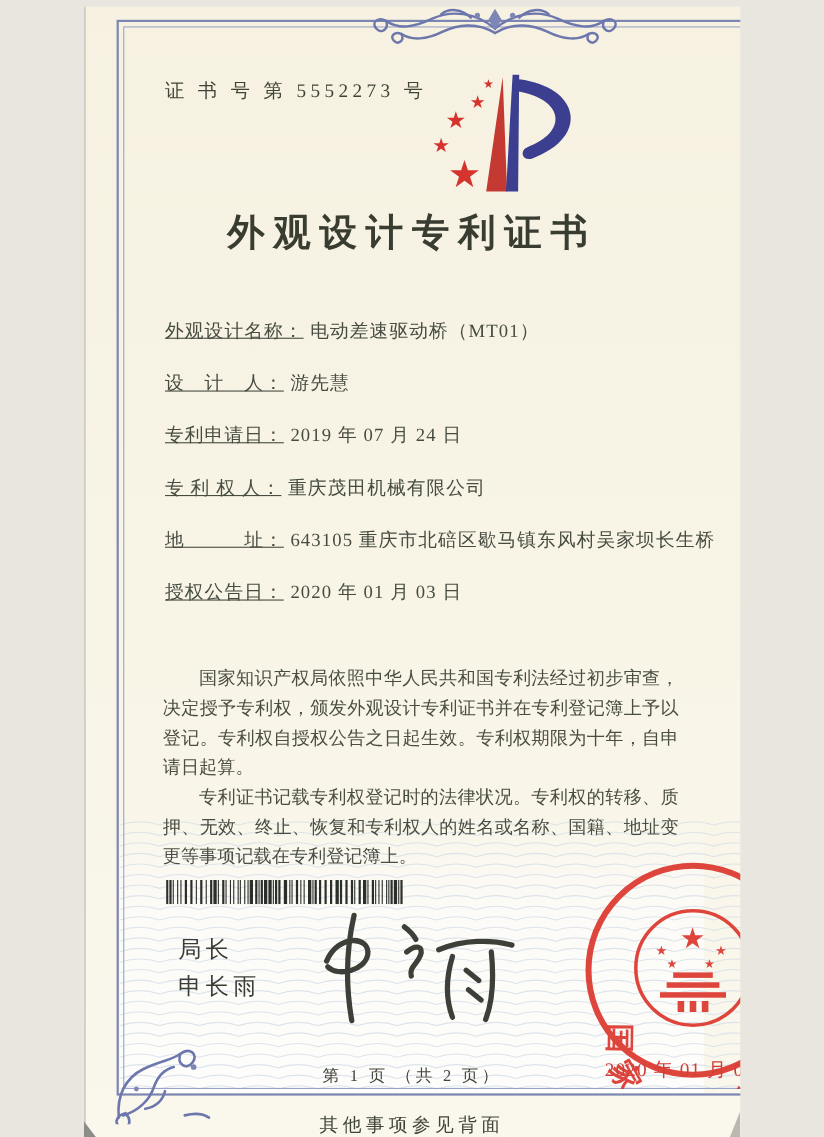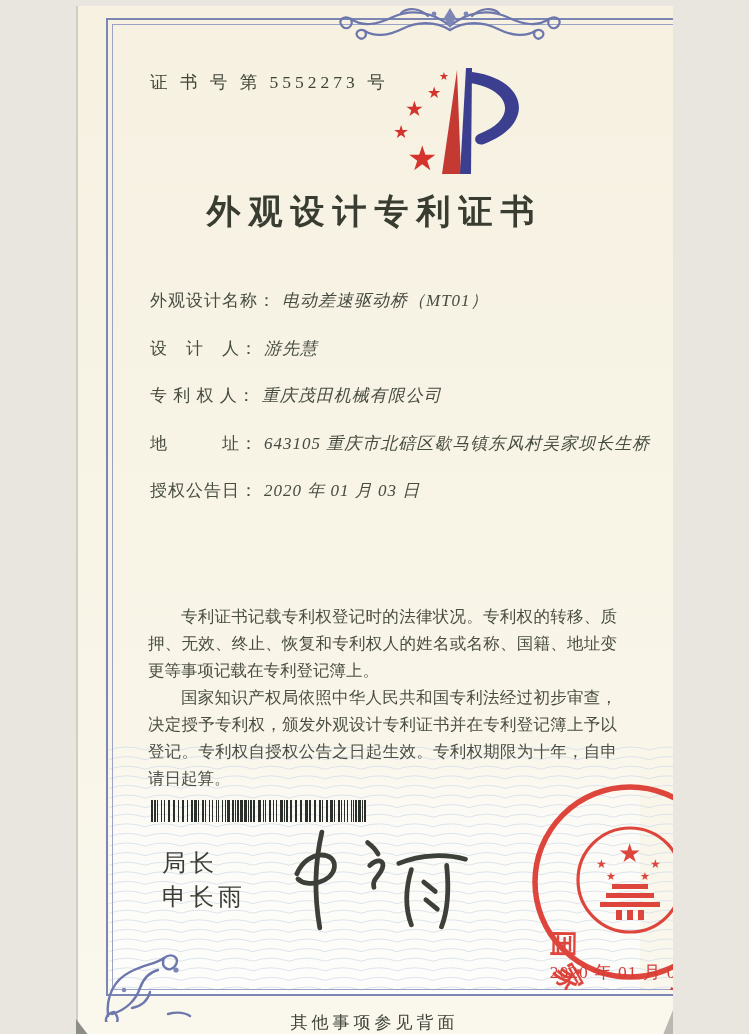--- a/index.html
+++ b/index.html
@@ -24,31 +24,31 @@
   .orn-br{position:absolute;left:630px;top:944px;width:92px;height:72px;transform:scaleX(-1);}
   
   .cert-no{position:absolute;left:74px;top:64px;font-size:17.5px;letter-spacing:4px;color:#3f4437;}
   .logo{position:absolute;left:293px;top:56px;width:170px;height:128px;}
   .qr{position:absolute;left:601px;top:64px;width:100px;height:100px;}
   .title{position:absolute;left:0;right:0;top:183px;margin:0;text-align:center;
     font-size:34px;font-weight:bold;letter-spacing:8px;color:#393d31;}
   
   .fields{position:absolute;left:74px;top:284px;right:56px;display:flex;flex-direction:column;gap:26.5px;}
   .frow{position:relative;font-size:17px;line-height:21px;letter-spacing:1px;color:#474c41;white-space:nowrap;}
-  .frow .lab{display:inline-block;}
-  .frow .val{display:inline-block;margin-left:6px;font-style:italic;}
+  .frow .lab{display:inline-block;text-decoration:underline;}
+  .frow .val{display:inline-block;margin-left:6px;}
   .pair2{position:absolute;left:298px;top:0;}
   
   .paras{position:absolute;left:72px;right:56px;top:597px;font-size:16.5px;line-height:1.64;
     text-align:justify;color:#4a4e42;}
   .paras p{margin:0;text-indent:2em;}
   
   .barcode{position:absolute;left:75px;top:794px;width:216px;height:22px;}
   
-  .signer{position:absolute;left:86px;top:840px;font-size:24px;letter-spacing:4px;color:#3a3d35;line-height:34px;}
+  .signer{position:absolute;left:86px;top:840px;font-size:21px;letter-spacing:4px;color:#3a3d35;line-height:34px;}
   .signature{position:absolute;left:198px;top:822px;width:206px;height:104px;}
   
   .seal{position:absolute;left:450px;top:776px;width:208px;height:208px;opacity:.93;}
   
   .page-no{position:absolute;left:0;right:0;top:963px;text-align:center;font-size:15px;
     letter-spacing:3px;color:#42463b;}
   .back-note{position:absolute;left:0;right:0;top:1005px;text-align:center;font-size:17px;
     letter-spacing:4px;color:#3f4339;}
   
   .scan-edge-left{position:absolute;left:0;top:0;width:2px;height:100%;background:#cfcdc4;}
@@ -469,33 +469,36 @@
   <h1 class="title">外观设计专利证书</h1>
 
   <div class="fields">
     <div class="frow">
       <span class="lab">外观设计名称：</span><span class="val">电动差速驱动桥（MT01）</span>
     </div>
     <div class="frow">
       <span class="lab">设　计　人：</span><span class="val">游先慧</span>
     </div>
     <div class="frow">
+      <span class="lab">专利申请日：</span><span class="val">2019 年 07 月 24 日</span>
+    </div>
+    <div class="frow">
       <span class="lab">专 利 权 人：</span><span class="val">重庆茂田机械有限公司</span>
     </div>
     <div class="frow">
       <span class="lab">地　　　址：</span><span class="val">643105 重庆市北碚区歇马镇东风村吴家坝长生桥</span>
     </div>
     <div class="frow">
       <span class="lab">授权公告日：</span><span class="val">2020 年 01 月 03 日</span>
     </div>
   </div>
 
   <div class="paras">
+    <p>国家知识产权局依照中华人民共和国专利法经过初步审查，决定授予专利权，颁发外观设计专利证书并在专利登记簿上予以登记。专利权自授权公告之日起生效。专利权期限为十年，自申请日起算。</p>
     <p>专利证书记载专利权登记时的法律状况。专利权的转移、质押、无效、终止、恢复和专利权人的姓名或名称、国籍、地址变更等事项记载在专利登记簿上。</p>
-    <p>国家知识产权局依照中华人民共和国专利法经过初步审查，决定授予专利权，颁发外观设计专利证书并在专利登记簿上予以登记。专利权自授权公告之日起生效。专利权期限为十年，自申请日起算。</p>
   </div>
 
   <svg class="barcode" id="barcode" viewBox="0 0 216 22" preserveAspectRatio="none" fill="#2b2f2b">
       <rect x="0" y="0" width="2" height="22"></rect>
       <rect x="3" y="0" width="2" height="22"></rect>
       <rect x="6" y="0" width="1" height="22"></rect>
       <rect x="10" y="0" width="1" height="22"></rect>
       <rect x="13" y="0" width="1" height="22"></rect>
       <rect x="17" y="0" width="2" height="22"></rect>
       <rect x="22" y="0" width="2" height="22"></rect>
@@ -593,19 +596,20 @@
         <rect x="80" y="111" width="48" height="5"></rect>
         <rect x="74" y="120" width="60" height="5"></rect>
         <rect x="90" y="128" width="6" height="10"></rect>
         <rect x="112" y="128" width="6" height="10"></rect>
         <rect x="101" y="128" width="6" height="10"></rect>
       </g>
     </g>
     <text x="104" y="196" text-anchor="middle" font-size="17.5" fill="#d03028" letter-spacing="1">2020 年 01 月 03 日</text>
   </svg>
 
+  <div class="page-no">第 1 页 （共 2 页）</div>
   <div class="back-note">其他事项参见背面</div>
 
   <div class="scan-edge-left"></div>
   <div class="scan-corner-bl"></div>
   <div class="scan-corner-br"></div>
 
 </div>
 
 </body></html>

